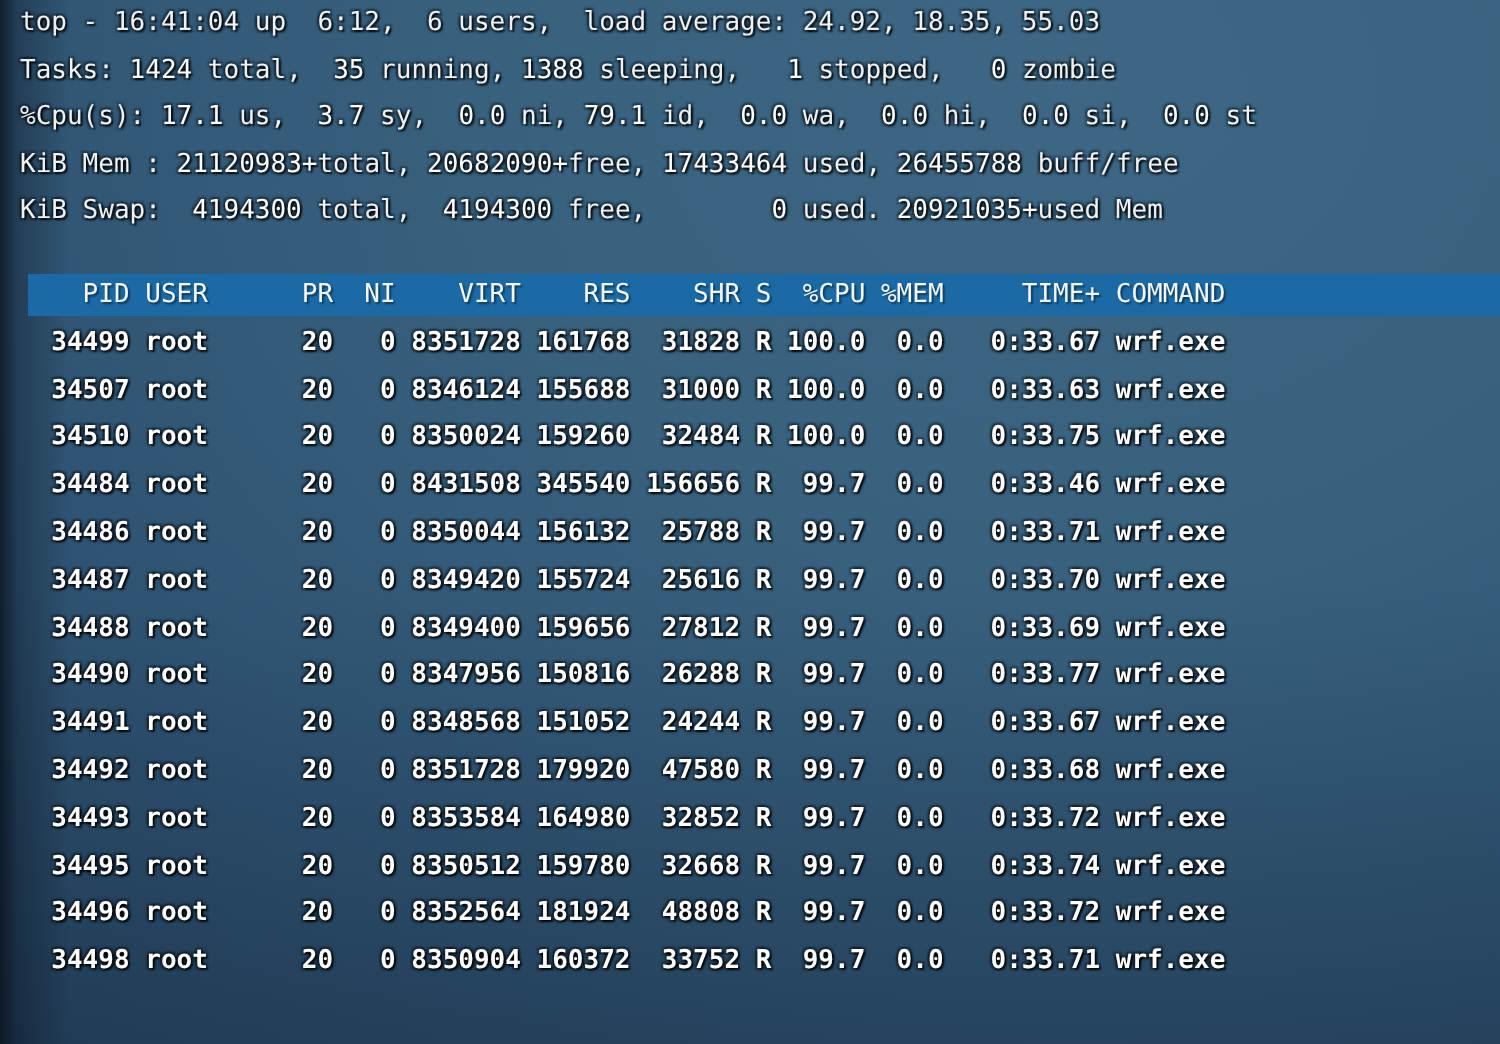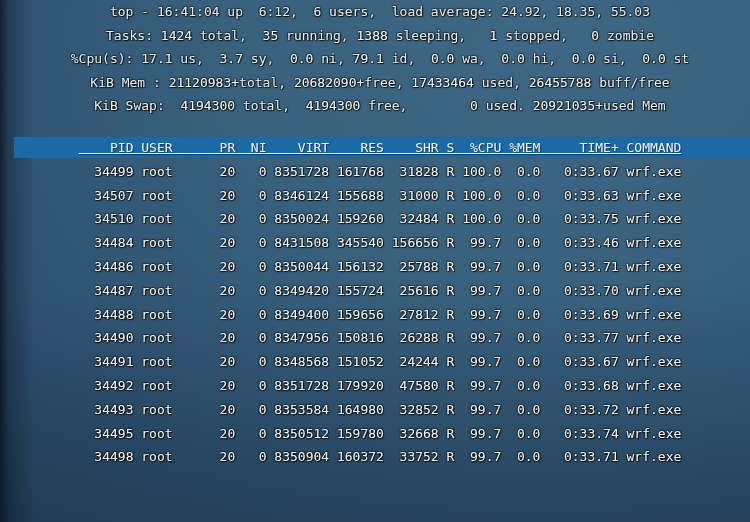--- a/index.html
+++ b/index.html
@@ -7,48 +7,46 @@
     position:relative;
     width:750px;height:522px;
     overflow:hidden;
     font-family:"DejaVu Sans Mono","Liberation Mono",monospace;
     font-size:13px;
     color:#eef1f3;
     background:
       linear-gradient(to right, rgba(4,10,18,.70) 0px, rgba(4,10,18,.30) 9px, rgba(4,10,18,0) 34px),
       linear-gradient(to bottom, rgba(0,0,0,0) 55%, rgba(6,14,26,.22) 100%),
       radial-gradient(130% 150% at 72% 8%, #3d6784 0%, #38617e 32%, #2e5271 62%, #223e5b 100%);
-    text-align: center;
   }
   .term{position:absolute;left:0;top:0;width:750px;box-sizing:border-box;padding-left:10px;}
   .line{
     position:relative;
     white-space:pre;
     height:23.6px;line-height:23.6px;
     text-shadow:1px 1px 1px rgba(0,0,0,.85), -1px -1px 1px rgba(0,0,0,.40),
                 1px -1px 1px rgba(0,0,0,.40), -1px 1px 1px rgba(0,0,0,.40);
   }
   .line b{font-weight:normal;color:#ffffff;}
   .blankline{height:18px;}
   .hdrline{
     height:23.8px;line-height:23.8px;
     position:relative;z-index:0;
     color:#f2f7fb;
     text-shadow:1px 1px 1px rgba(0,0,0,.45);
-    text-decoration:underline;
   }
   .hdrline::before{
     content:"";
     position:absolute;left:4px;right:-0px;top:1px;bottom:2px;
     background:var(--bar,#1b6aa5);
     z-index:-1;
   }
   .procrows .line{
     height:23.8px;line-height:23.8px;
-    font-weight:normal;color:#ffffff;
+    font-weight:bold;color:#ffffff;
   }
 </style>
 </head>
 <body>
 
 <div class="screen">
   <div class="term">
     <div id="summary">
         <div class="line"><span>top - 16:41:04 up  6:12,  6 users,  load average: 24.92, 18.35, 55.03</span></div>
         <div class="line"><span>Tasks: </span><b>1424</b><span> total,  </span><b>35</b><span> running, </span><b>1388</b><span> sleeping,   </span><b>1</b><span> stopped,   </span><b>0</b><span> zombie</span></div>
@@ -64,16 +62,17 @@
         <div class="line">  34510 root      20   0 8350024 159260  32484 R 100.0  0.0   0:33.75 wrf.exe</div>
         <div class="line">  34484 root      20   0 8431508 345540 156656 R  99.7  0.0   0:33.46 wrf.exe</div>
         <div class="line">  34486 root      20   0 8350044 156132  25788 R  99.7  0.0   0:33.71 wrf.exe</div>
         <div class="line">  34487 root      20   0 8349420 155724  25616 R  99.7  0.0   0:33.70 wrf.exe</div>
         <div class="line">  34488 root      20   0 8349400 159656  27812 R  99.7  0.0   0:33.69 wrf.exe</div>
         <div class="line">  34490 root      20   0 8347956 150816  26288 R  99.7  0.0   0:33.77 wrf.exe</div>
         <div class="line">  34491 root      20   0 8348568 151052  24244 R  99.7  0.0   0:33.67 wrf.exe</div>
         <div class="line">  34492 root      20   0 8351728 179920  47580 R  99.7  0.0   0:33.68 wrf.exe</div>
         <div class="line">  34493 root      20   0 8353584 164980  32852 R  99.7  0.0   0:33.72 wrf.exe</div>
         <div class="line">  34495 root      20   0 8350512 159780  32668 R  99.7  0.0   0:33.74 wrf.exe</div>
+        <div class="line">  34496 root      20   0 8352564 181924  48808 R  99.7  0.0   0:33.72 wrf.exe</div>
         <div class="line">  34498 root      20   0 8350904 160372  33752 R  99.7  0.0   0:33.71 wrf.exe</div>
       </div>
   </div>
 </div>
 
 </body></html>

